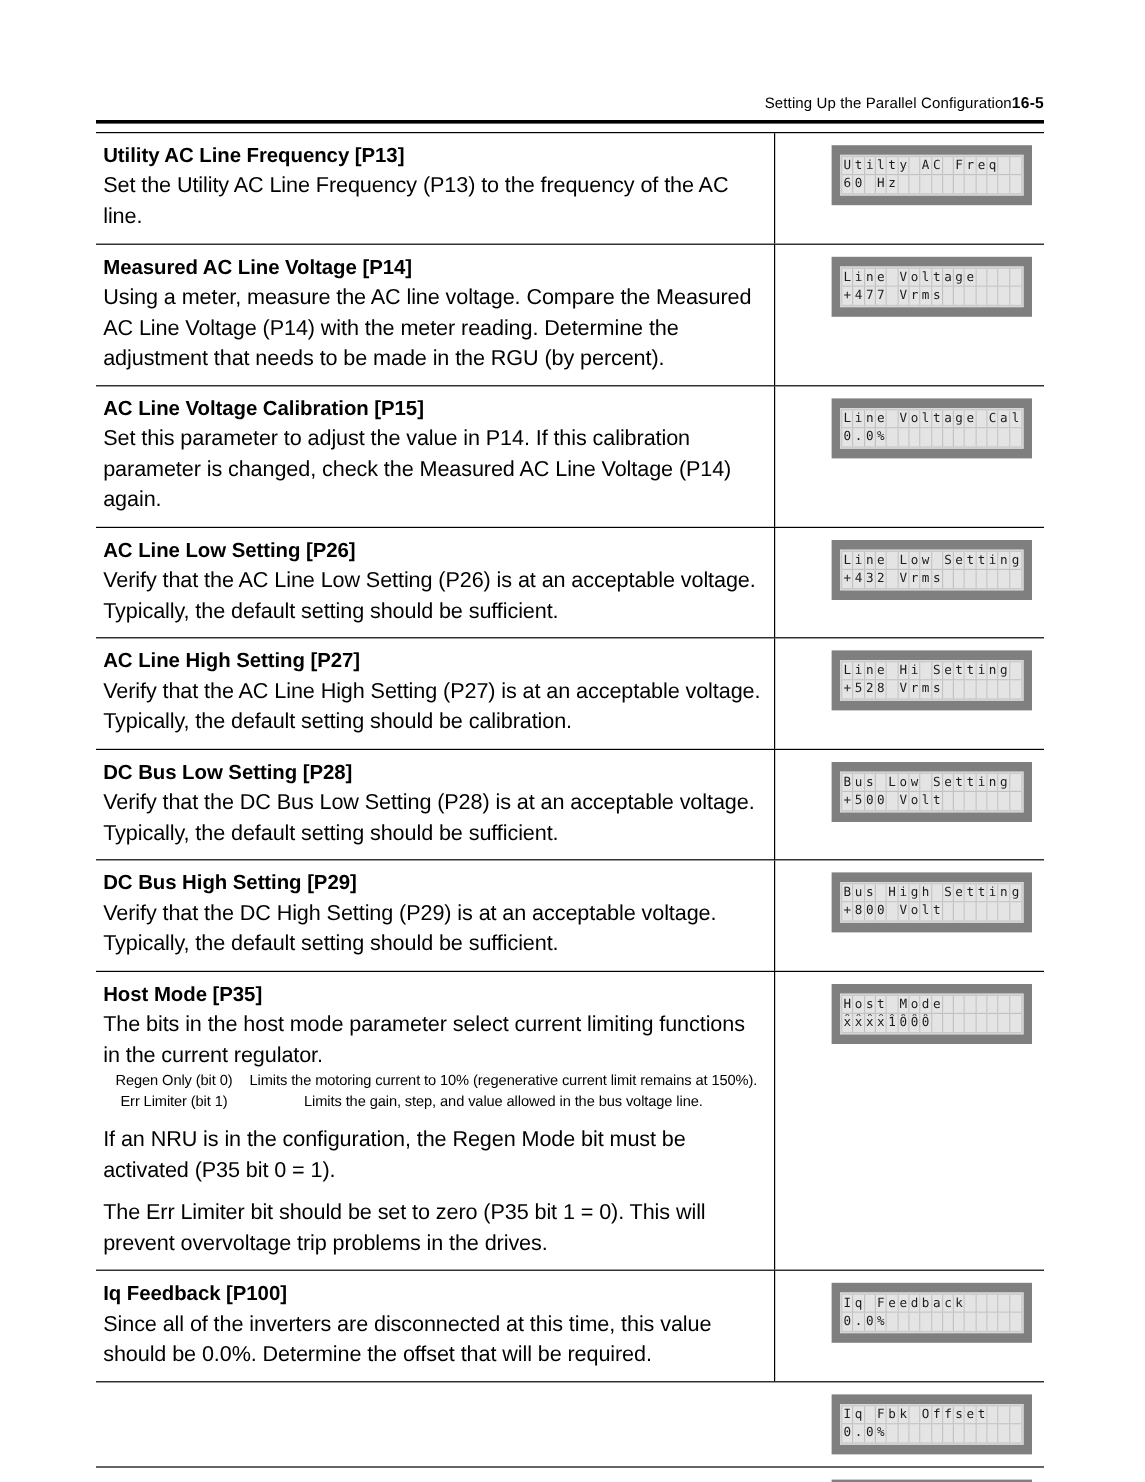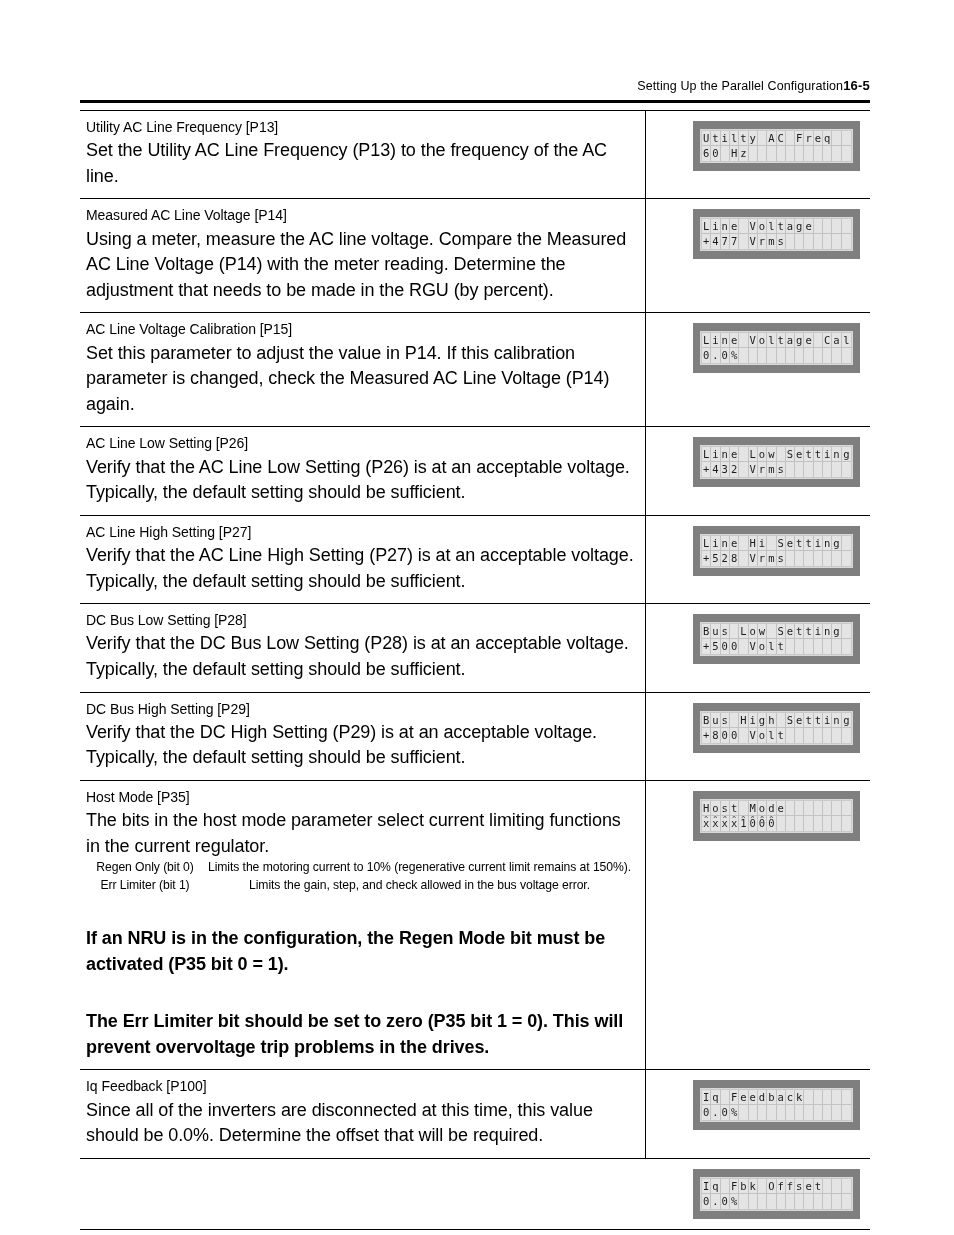--- a/index.html
+++ b/index.html
@@ -80,38 +80,37 @@
   .cell-display {
     flex: 1 1 auto;
     box-sizing: border-box;
     padding: 10px 10px 10px 0;
     display: flex;
     justify-content: flex-end;
     align-items: flex-start;
   }
 
   .row-title {
-    font-size: 14px;
-    font-weight: normal;
+    font-size: 17px;
+    font-weight: bold;
     line-height: 1.38;
     letter-spacing: -0.05px;
     margin: 0 0 1px 0;
   }
   .row-para {
     font-size: 18px;
     line-height: 1.42;
     letter-spacing: -0.08px;
     margin: 0;
   }
   .row-para + .row-para {
     margin-top: 0;
   }
   .row-para.gap {
-    margin-top: 32px;
-    font-weight: bold;
+    margin-top: 10px;
   }
   .bit-line {
     font-size: 12.2px;
     line-height: 1.42;
     letter-spacing: -0.08px;
     display: flex;
     text-align: center;
   }
   .bit-label {
     flex: 0 0 118px;
@@ -372,21 +371,21 @@
                 <span class="lcd-cell blank"></span>
                 <span class="lcd-cell blank"></span>
               </div>
             </div>
           </div>
         </div>
       </div>
       <div class="row">
         <div class="cell-text">
           <div class="row-title">AC Line High Setting [P27]</div>
-          <p class="row-para">Verify that the AC Line High Setting (P27) is at an acceptable voltage.  Typically, the default setting should be sufficient.</p>
+          <p class="row-para">Verify that the AC Line High Setting (P27) is at an acceptable voltage.  Typically, the default setting should be calibration.</p>
         </div>
         <div class="cell-display">
           <div class="lcd">
             <div class="lcd-screen">
               <div class="lcd-line">
                 <span class="lcd-cell">L</span>
                 <span class="lcd-cell">i</span>
                 <span class="lcd-cell">n</span>
                 <span class="lcd-cell">e</span>
                 <span class="lcd-cell blank"> </span>
@@ -523,21 +522,21 @@
       <div class="row">
         <div class="cell-text">
           <div class="row-title">Host Mode [P35]</div>
           <p class="row-para">The bits in the host mode parameter select current limiting functions in the current regulator.</p>
           <div class="bit-line">
             <span class="bit-label">Regen Only (bit 0)</span>
             <span class="bit-desc">Limits the motoring current to 10% (regenerative current limit remains at 150%).</span>
           </div>
           <div class="bit-line">
             <span class="bit-label">Err Limiter (bit 1)</span>
-            <span class="bit-desc">Limits the gain, step, and check allowed in the bus voltage error.</span>
+            <span class="bit-desc">Limits the gain, step, and value allowed in the bus voltage line.</span>
           </div>
           <p class="row-para gap">If an NRU is in the configuration, the Regen Mode bit must be activated (P35 bit 0 = 1).</p>
           <p class="row-para gap">The Err Limiter bit should be set to zero (P35 bit 1 = 0).  This will prevent overvoltage trip problems in the drives.</p>
         </div>
         <div class="cell-display">
           <div class="lcd">
             <div class="lcd-screen">
               <div class="lcd-line">
                 <span class="lcd-cell">H</span>
                 <span class="lcd-cell">o</span>

